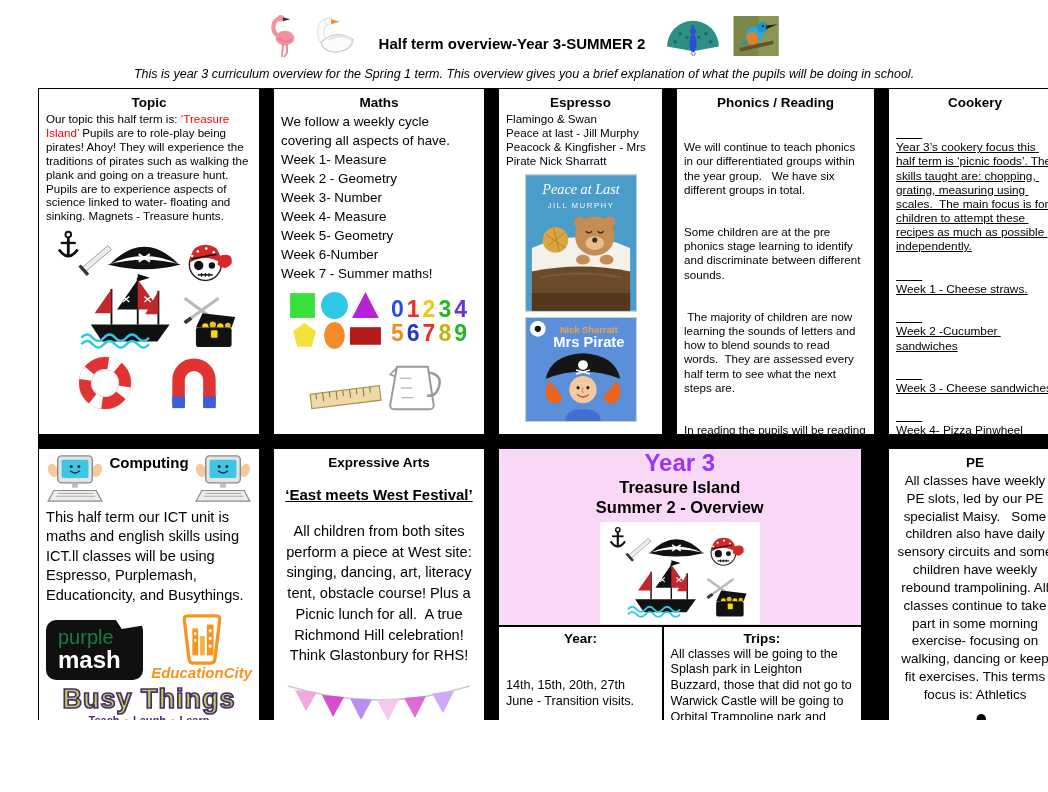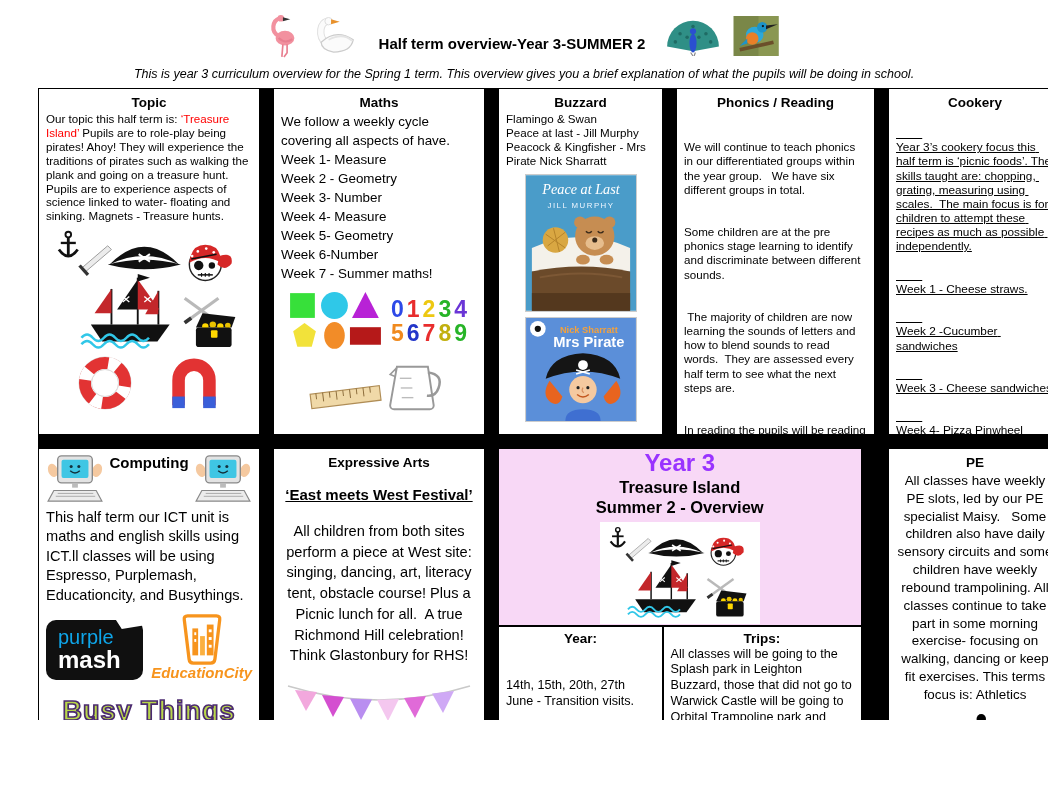--- a/index.html
+++ b/index.html
@@ -43,25 +43,25 @@
 
   .cookery-text { font-size:11.8px; line-height:1.2;text-decoration:underline; }
 
   .comp-head { display:flex; align-items:flex-start; justify-content:space-between; }
   .comp-title { font-weight:bold; font-size:15px; margin-bottom:6px; }
   .comp-text { font-size:14.6px; line-height:1.33; margin-top:4px; }
   .logo-row { display:flex; align-items:flex-end; gap:8px; margin-top:8px; }
   .pm-box { width:106px; height:60px; background:#101010; border-radius:10px;
             clip-path:polygon(0 0,72% 0,78% 15%,100% 9%,100% 100%,0 100%);
             display:flex; flex-direction:column; justify-content:center; padding-left:12px; box-sizing:border-box; }
-  .pm-l1 { color:#0ea5e9; font-size:20px; line-height:1; }
+  .pm-l1 { color:#15803d; font-size:20px; line-height:1; }
   .pm-l2 { color:#fff; font-size:24px; font-weight:bold; line-height:1.05; }
   .ec-box { display:flex; flex-direction:column; align-items:center; }
   .ec-text { color:#f7941d; font-weight:bold; font-style:italic; font-size:15px; line-height:1; }
-  .bt-box { text-align:center; margin-top:18px; }
+  .bt-box { text-align:center; margin-top:6px; }
   .bt-title { font-size:27px; font-weight:bold; color:#b8d64a; -webkit-text-stroke:1.7px #4b2a70;
               letter-spacing:1px; line-height:1; }
   .bt-tag { font-size:11px; font-weight:bold; color:#4b2a70; margin-top:1px; }
   .bt-tag .w+.w::before { content:"●"; color:#8cc63f; margin:0 4px; font-size:9px; }
 
   .expr-cell { text-align:center; }
   .expr-sub { font-weight:bold; text-decoration:underline; font-size:15px; margin-top:16px; }
   .expr-text { font-size:14.6px; line-height:1.42; margin-top:18px; }
   .expr-art { margin-top:14px; }
 
@@ -282,21 +282,21 @@
               <line x1="96" y1="22" x2="108" y2="22"></line>
                 <line x1="97" y1="32" x2="109" y2="32"></line>
                 <line x1="98" y1="42" x2="110" y2="42"></line>
             </g>
           </g>
         </svg>
       </div>
     </div>
 
     <div class="cell">
-      <div class="cell-title">Buzzard</div>
+      <div class="cell-title">Espresso</div>
       <div class="english-text">
         <div>Flamingo &amp; Swan</div>
         <div>Peace at last - Jill Murphy</div>
         <div>Peacock &amp; Kingfisher - Mrs Pirate Nick Sharratt</div>
       </div>
       <div class="covers">
         <svg class="cover" width="110" height="136" viewBox="0 0 112 138">
           <rect width="112" height="138" fill="#4a9cc9"></rect>
           <text x="56" y="19" text-anchor="middle" font-family="Liberation Serif, serif" font-style="italic" font-size="14.5" fill="#fff">Peace at Last</text>
           <text x="56" y="33" text-anchor="middle" font-family="Liberation Sans, sans-serif" font-size="8" letter-spacing="1.5" fill="#eef6ff">JILL MURPHY</text>

